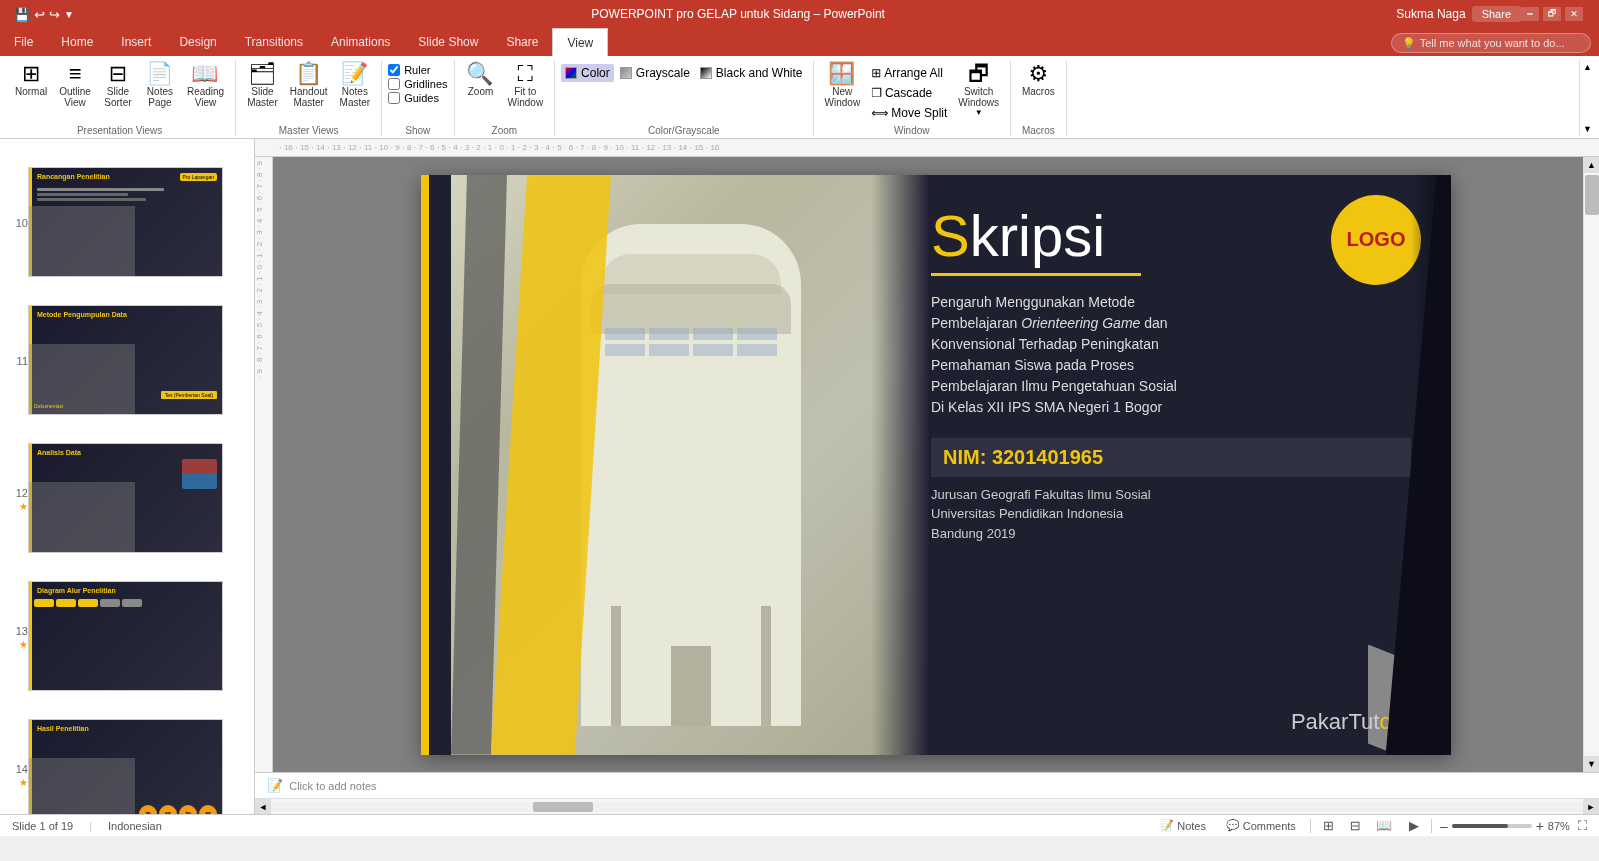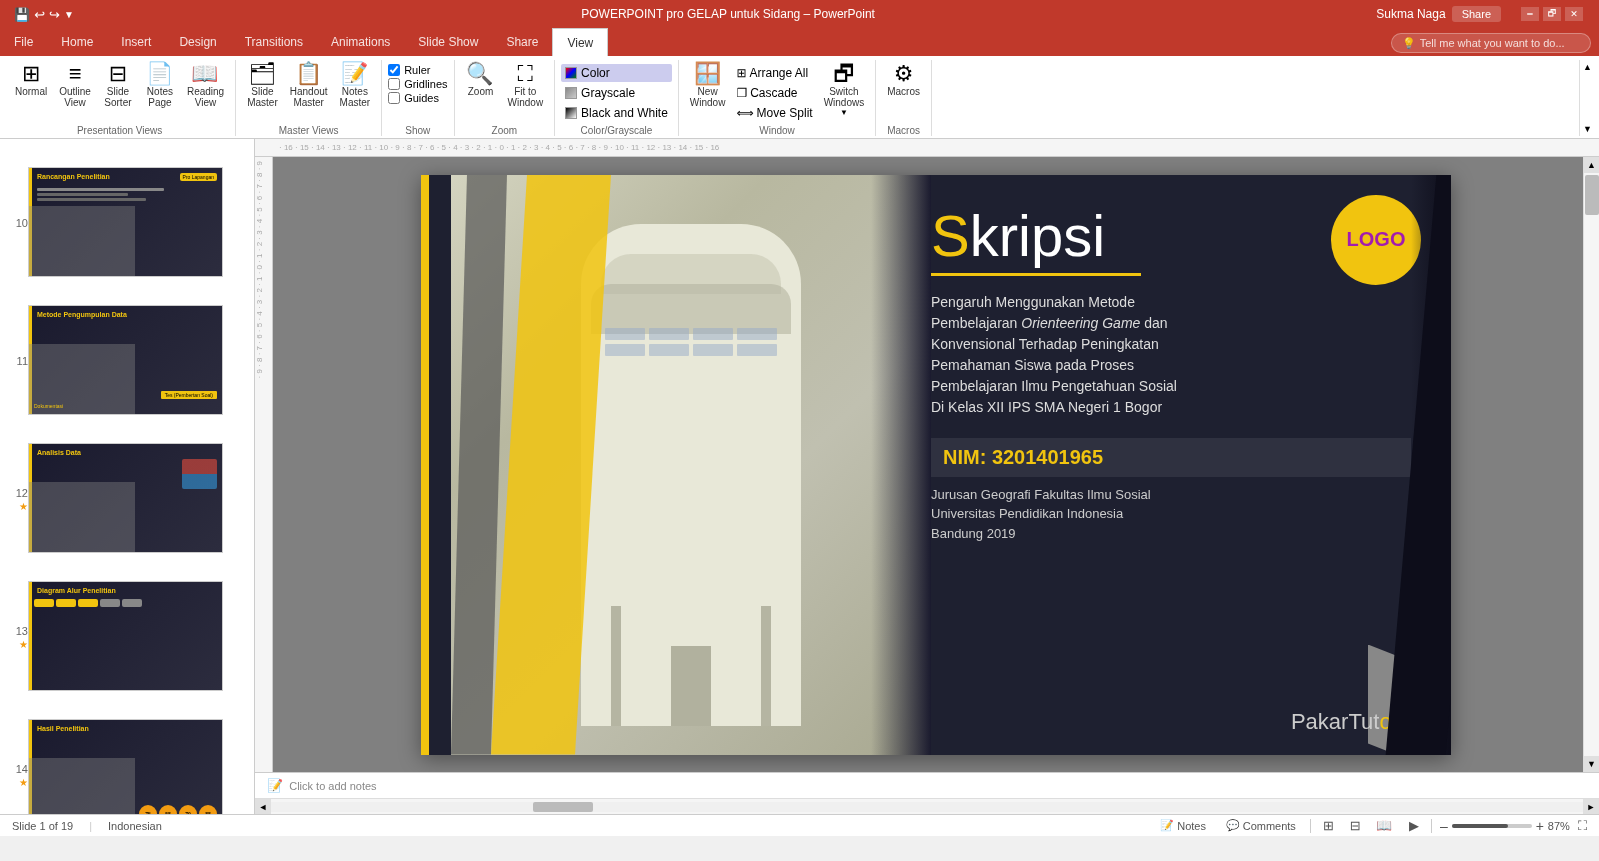--- a/index.html
+++ b/index.html
@@ -336,21 +336,21 @@
       position: absolute;
       right: 30px; top: 20px;
       width: 90px; height: 90px;
       background: #f1c40f;
       border-radius: 50%;
       display: flex;
       align-items: center;
       justify-content: center;
       font-size: 20px;
       font-weight: bold;
-      color: #a21caf;
+      color: #b91c1c;
     }
 
     .slide-title {
       font-size: 58px;
       font-weight: 400;
       color: white;
       line-height: 1;
       margin-top: 2px;
       margin-bottom: 8px;
     }
@@ -554,21 +554,21 @@
 <body>
 
 <div id="titlebar">
   <div style="display:flex;align-items:center;gap:4px;padding:0 6px;">
     <span style="color:white;font-size:13px;cursor:pointer;">💾</span>
     <span style="color:white;font-size:13px;cursor:pointer;">↩</span>
     <span style="color:white;font-size:13px;cursor:pointer;">↪</span>
     <span style="color:white;font-size:10px;cursor:pointer;">▼</span>
   </div>
   <div class="title">POWERPOINT pro GELAP untuk Sidang – PowerPoint</div>
-  <div style="display:flex;align-items:center;gap:20px;margin-right:8px;">
+  <div style="display:flex;align-items:center;gap:0;margin-right:8px;">
     <div style="display:flex;align-items:center;gap:6px;color:white;font-size:12px;">
       <span>Sukma Naga</span>
       <button style="background:rgba(255,255,255,0.2);border:none;color:white;padding:2px 10px;border-radius:3px;cursor:pointer;font-size:11px;">Share</button>
     </div>
     <div class="win-controls">
       <button class="win-btn">🗕</button>
       <button class="win-btn">🗗</button>
       <button class="win-btn">✕</button>
     </div>
   </div>
@@ -667,21 +667,21 @@
         <div class="ribbon-btn">
           <span class="icon">⛶</span>
           <span class="label">Fit to<br>Window</span>
         </div>
       </div>
       <div class="ribbon-group-label">Zoom</div>
     </div>
 
     <div class="ribbon-group">
       <div class="ribbon-group-content">
-        <div style="display:flex;flex-direction:column;gap:2px;padding-top:4px;">
+        <div style="display:flex;flex-direction:row;gap:2px;padding-top:4px;">
           <div class="color-option active">
             <div class="color-swatch" style="background:linear-gradient(135deg,red,blue,green);"></div>
             <span>Color</span>
           </div>
           <div class="color-option">
             <div class="color-swatch" style="background:linear-gradient(135deg,#888,#ccc);"></div>
             <span>Grayscale</span>
           </div>
           <div class="color-option">
             <div class="color-swatch" style="background:linear-gradient(135deg,#000,#fff);"></div>

